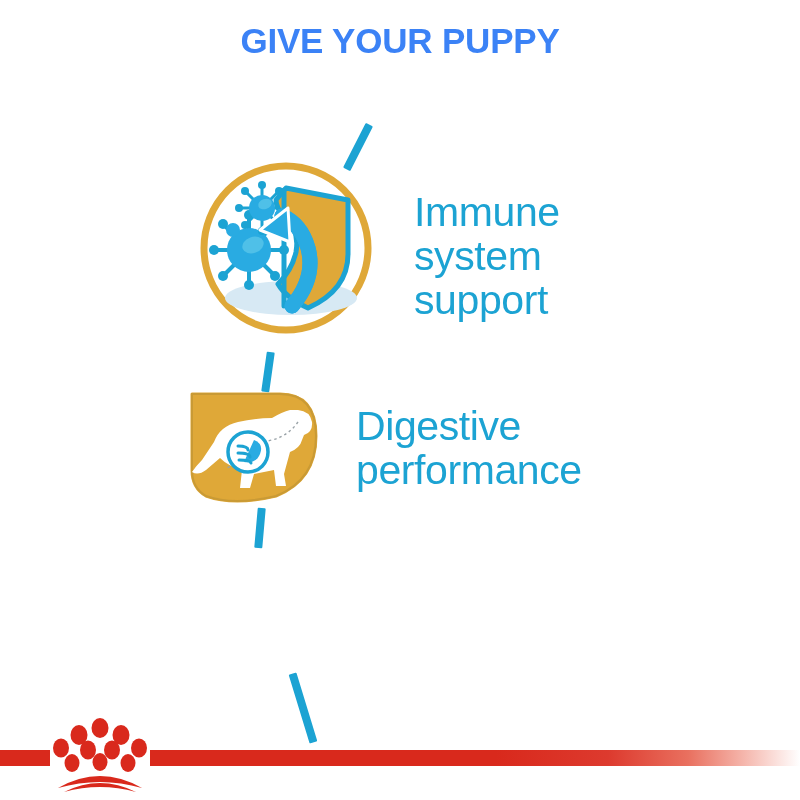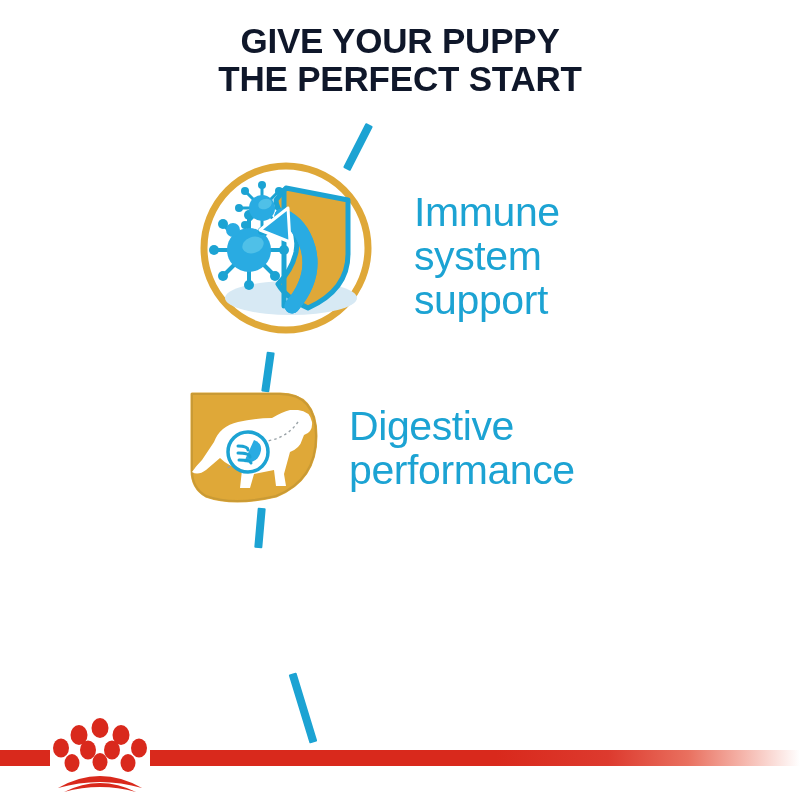--- a/index.html
+++ b/index.html
@@ -21,21 +21,21 @@
     background: #ffffff;
   }
 
   
   .headline {
     position: absolute;
     left: 0;
     top: 22px;
     width: 800px;
     text-align: center;
-    color: #0f172a;
+    color: #3b82f6;
     font-weight: 700;
     font-size: 35px;
     line-height: 38px;
     letter-spacing: -0.2px;
   }
   .headline .l1, .headline .l2 { display: block; white-space: nowrap; }
 
   
   .benefit {
     position: absolute;
@@ -51,21 +51,21 @@
     font-size: 41px;
     line-height: 44px;
     font-weight: 400;
     letter-spacing: -0.4px;
     white-space: pre-line;
   }
 
   #row-immune    { left: 196px; top: 158px; }
   #row-immune .label    { margin-left: 38px; margin-top: 12px; }
   #row-digestive { left: 176px; top: 378px; }
-  #row-digestive .label { margin-left: 13px; margin-top: 0px; }
+  #row-digestive .label { margin-left: 20px; margin-top: 0px; }
   #row-bone      { left: 206px; top: 536px; }
   #row-bone .label      { margin-left: 32px; margin-top: 0px; }
 
   
   .dash {
     position: absolute;
     background: #1CA3D3;
     border-radius: 1px;
   }
 
@@ -96,21 +96,20 @@
     background: #ffffff;
   }
 </style>
 </head>
 <body>
 
 <div class="page">
 
   <div class="headline">
     <span class="l1">GIVE YOUR PUPPY</span>
-    <span class="l2">THE PERFECT START</span>
   </div>
 
   <div class="dash" style="left:354px; top:122px; width:8px; height:50px; transform:rotate(27deg); transform-origin:50% 50%;"></div>
 
   <div class="dash" style="left:264px; top:352px; width:8px; height:40px; transform:rotate(8deg); transform-origin:50% 50%;"></div>
 
   <div class="dash" style="left:256px; top:508px; width:8px; height:40px; transform:rotate(5deg); transform-origin:50% 50%;"></div>
 
   <div class="dash" style="left:299px; top:672px; width:8px; height:72px; transform:rotate(-17deg); transform-origin:50% 50%;"></div>
 

